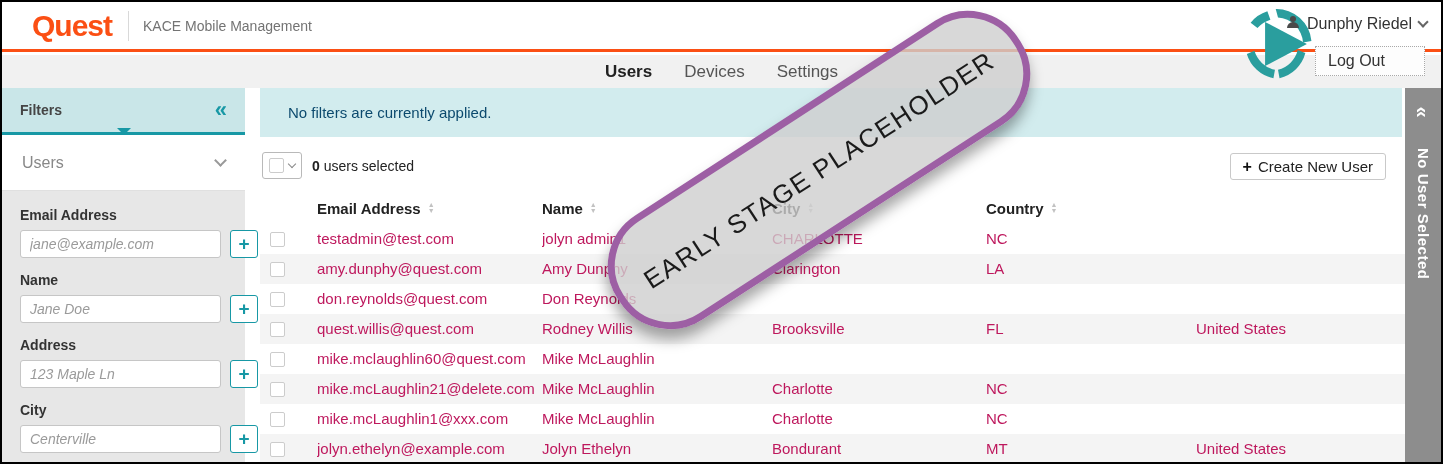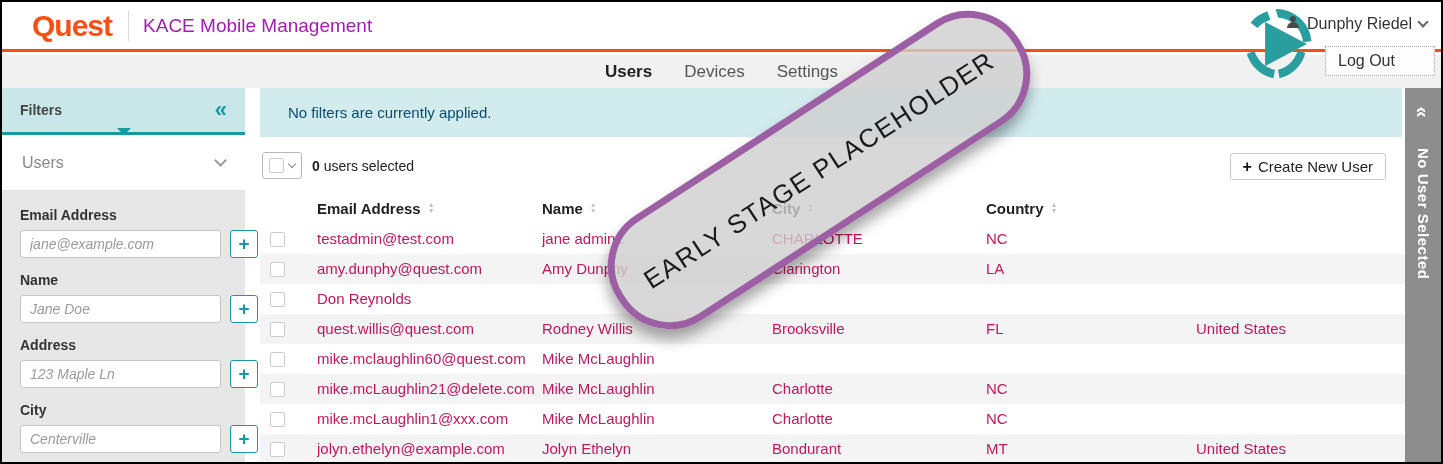--- a/index.html
+++ b/index.html
@@ -13,33 +13,33 @@
   
   .header {
     position:absolute; left:0; top:0; right:0; height:50px;
     background:#fff; border-bottom:3px solid #fb4f14;
     display:flex; align-items:center; padding-left:30px;
   }
   .brand {
     color:#fb4f14; font-size:30px; font-weight:700; letter-spacing:-1px;
   }
   .brand-divider { width:1px; height:30px; background:#d9d9d9; margin:0 14px 0 16px; }
-  .product-title { color:#a21caf; font-size:19px; }
+  .product-title { color:#737373; font-size:14px; }
 
   .kace-logo { position:absolute; left:1238px; top:4px; z-index:9; }
 
   .user-menu {
     position:absolute; right:14px; top:13px; z-index:12;
     display:flex; align-items:center; gap:7px; cursor:pointer;
   }
   .user-name { color:#333; font-size:16px; }
   .chev { width:8px; height:8px; border-right:2px solid #666; border-bottom:2px solid #666;
           transform:rotate(45deg); margin-top:-4px; }
   .logout {
-    position:absolute; right:6px; top:44px; z-index:40;
+    position:absolute; right:16px; top:44px; z-index:40;
     width:110px; height:30px; background:#fdfdfd;
     border:1px dotted #a9a9a9; display:flex; align-items:center;
     padding-left:12px; color:#333; font-size:16px; cursor:pointer;
   }
 
   
   .tabstrip {
     position:absolute; left:0; top:53px; right:0; height:33px;
     background:#f1f1f1; display:flex; justify-content:center; gap:32px;
     align-items:center;
@@ -271,41 +271,42 @@
           <span class="sort"></span>
         </div>
       </div>
     <div>
 
         <div class="tgrid row">
           <div class="cbcell">
             <span class="cb"></span>
           </div>
           <div class="cell">testadmin@test.com</div>
-          <div class="cell">jane admin1</div>
+          <div class="cell">jolyn admin1</div>
           <div class="cell">CHARLOTTE</div>
           <div class="cell">NC</div>
           <div class="cell"></div>
         </div>
 
         <div class="tgrid row">
           <div class="cbcell">
             <span class="cb"></span>
           </div>
           <div class="cell">amy.dunphy@quest.com</div>
           <div class="cell">Amy Dunphy</div>
           <div class="cell">Clarington</div>
           <div class="cell">LA</div>
           <div class="cell"></div>
         </div>
 
         <div class="tgrid row">
           <div class="cbcell">
             <span class="cb"></span>
           </div>
+          <div class="cell">don.reynolds@quest.com</div>
           <div class="cell">Don Reynolds</div>
           <div class="cell"></div>
           <div class="cell"></div>
           <div class="cell"></div>
         </div>
 
         <div class="tgrid row">
           <div class="cbcell">
             <span class="cb"></span>
           </div>

